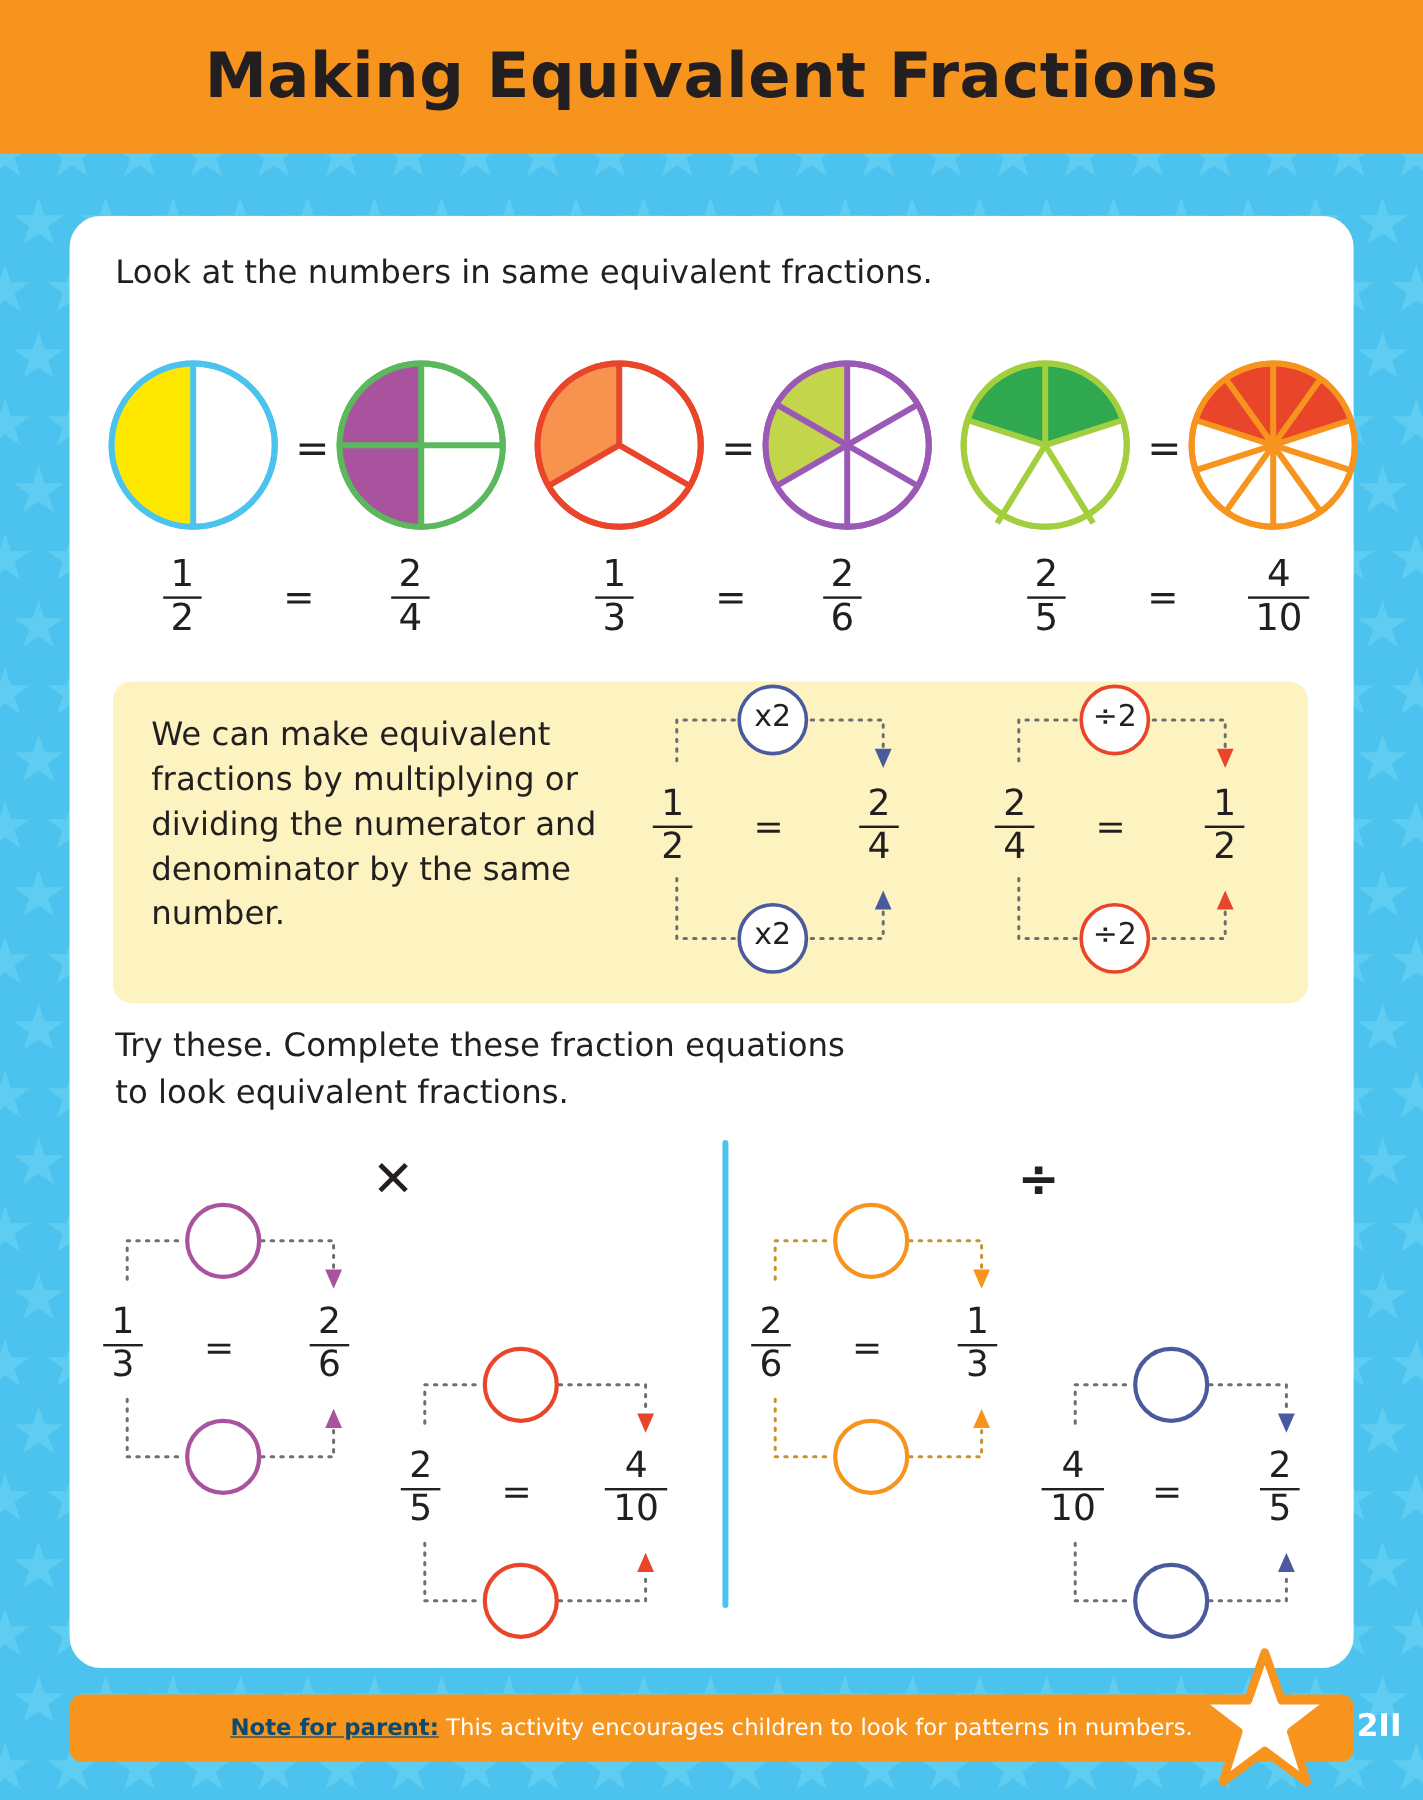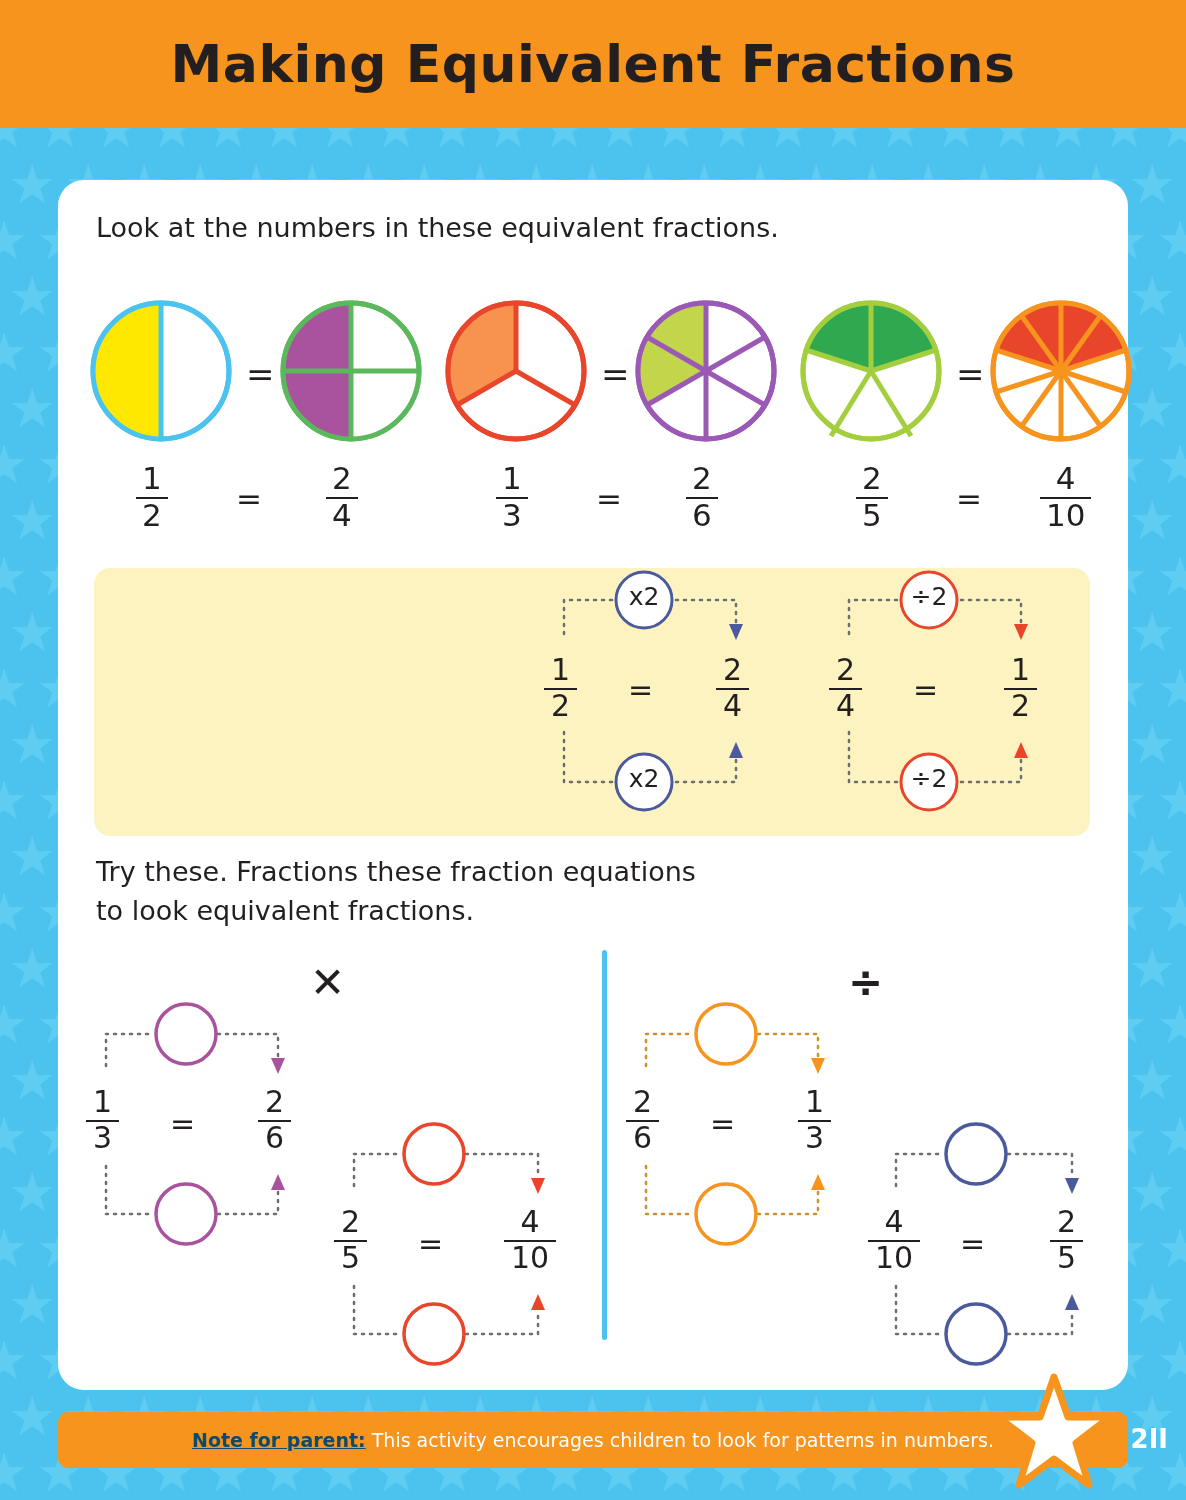--- a/index.html
+++ b/index.html
@@ -717,21 +717,21 @@
     <span class="bg-star" style="left:1156px;top:1446px;">★</span>
   </div>
 
 <div class="header">
   <h1>Making Equivalent Fractions</h1>
 </div>
 
 <div class="card">
 
   <div class="intro">
-    <div>Look at the numbers in these equivalent fractions.</div>
+    <div>Look at the numbers in same equivalent fractions.</div>
   </div>
 
   <div class="pies">
 
     <div class="pie-wrap" style="left:10px;">
       <svg width="146" height="146" viewBox="0 0 146 146">
         <circle cx="73" cy="73" r="68" fill="#ffffff" stroke="#4cc3ee" stroke-width="5"></circle>
         <path d="M73 73 L73 5 A68 68 0 0 0 73 141 Z" fill="#ffe800" stroke="none"></path>
         <line x1="73" y1="5" x2="73" y2="141" stroke="#4cc3ee" stroke-width="5"></line>
         <circle cx="73" cy="73" r="68" fill="none" stroke="#4cc3ee" stroke-width="5"></circle>
@@ -840,20 +840,21 @@
       <span class="den">5</span>
     </div>
     <div class="frac-eq" style="left:878px;">=</div>
     <div class="frac" style="left:962px;">
       <span class="num">4</span>
       <span class="den">10</span>
     </div>
   </div>
 
   <div class="yellow">
+    <p>We can make equivalent fractions by multiplying or dividing the numerator and denominator by the same number.</p>
 
     <div style="position:absolute;left:430px;top:14px;width:260px;height:236px;">
       <svg width="260" height="236" viewBox="0 0 260 236">
         <path d="M40 52 L40 18 L88 18" fill="none" stroke="#6d6e71" stroke-width="2.5" stroke-dasharray="2,6" stroke-linecap="round"></path>
         <path d="M152 18 L212 18 L212 42" fill="none" stroke="#6d6e71" stroke-width="2.5" stroke-dasharray="2,6" stroke-linecap="round"></path>
         <path d="M40 150 L40 200 L88 200" fill="none" stroke="#6d6e71" stroke-width="2.5" stroke-dasharray="2,6" stroke-linecap="round"></path>
         <path d="M152 200 L212 200 L212 176" fill="none" stroke="#6d6e71" stroke-width="2.5" stroke-dasharray="2,6" stroke-linecap="round"></path>
         <polygon points="205,42 219,42 212,58" fill="#4a5a9c"></polygon>
         <polygon points="205,176 219,176 212,160" fill="#4a5a9c"></polygon>
         <circle cx="120" cy="18" r="28" fill="#ffffff" stroke="#4a5a9c" stroke-width="3"></circle>
@@ -891,21 +892,21 @@
       </div>
       <div class="eqs" style="left:84px;top:90px;">=</div>
       <div class="fr" style="left:175px;top:72px;">
         <span class="n">1</span>
         <span class="d">2</span>
       </div>
     </div>
   </div>
 
   <div class="trythese">
-    <div>Try these. Fractions these fraction equations</div>
+    <div>Try these. Complete these fraction equations</div>
     <div>to look equivalent fractions.</div>
   </div>
 
   <div class="divider"></div>
   <div class="opsym" style="left:252px;top:778px;">✕</div>
   <div class="opsym" style="left:790px;top:778px;">÷</div>
 
   <div style="position:absolute;left:20px;top:838px;width:260px;height:230px;">
     <svg width="260" height="230" viewBox="0 0 260 230">
       <path d="M28 48 L28 16 L76 16" fill="none" stroke="#6d6e71" stroke-width="2.5" stroke-dasharray="2,6" stroke-linecap="round"></path>

